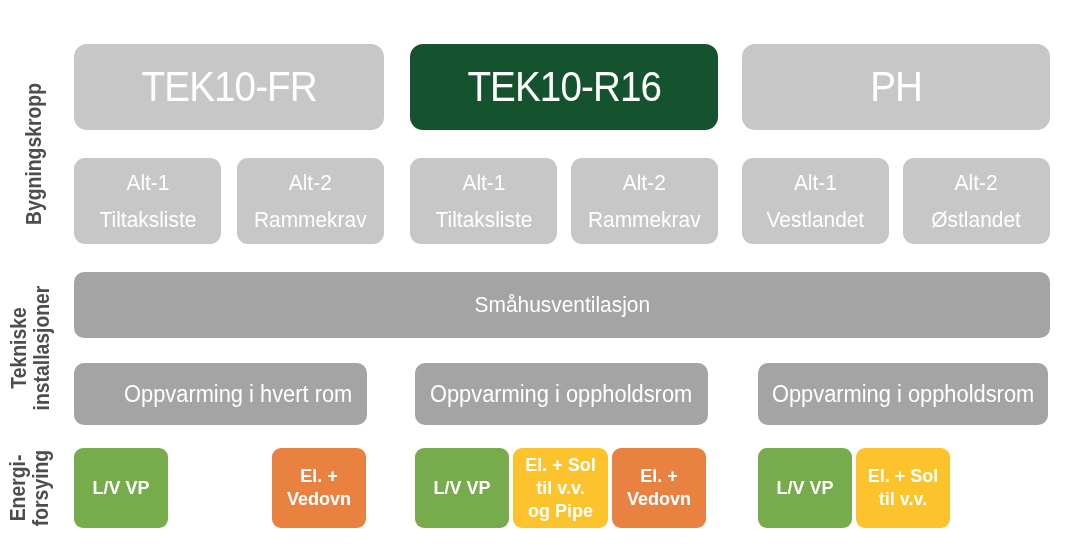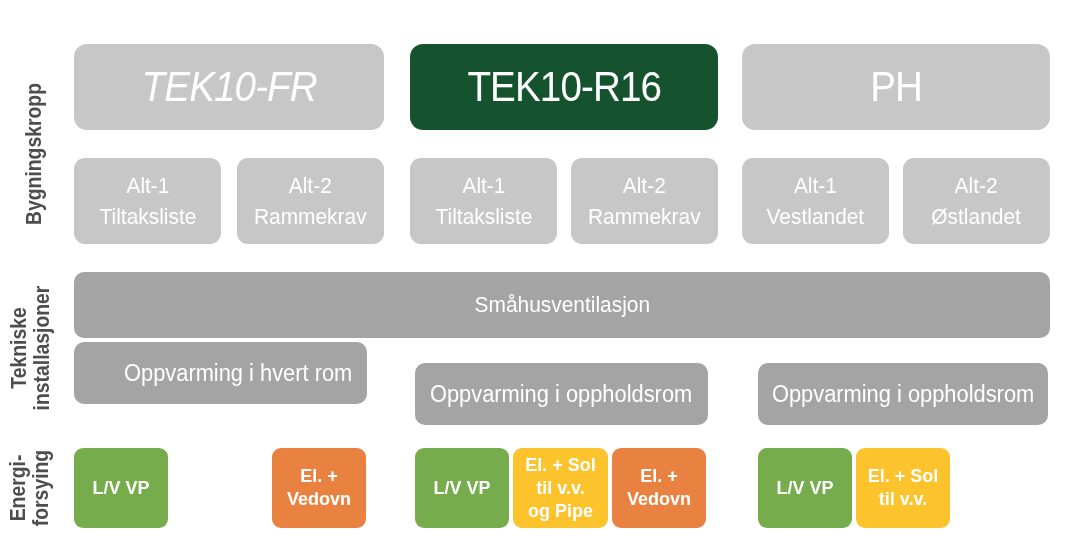--- a/index.html
+++ b/index.html
@@ -22,35 +22,35 @@
     box-sizing: border-box;
   }
   .box > span { display: block; }
   
   .header-box { border-radius: 13px; font-size: 42px; }
   .header-box > span { transform: scaleX(0.92); letter-spacing: -1px; }
   .h1 { left: 74px;  top: 44px; width: 310px; height: 86px; }
   .h2 { left: 410px; top: 44px; width: 308px; height: 86px; }
   .h3 { left: 742px; top: 44px; width: 308px; height: 86px; }
   
-  .alt-box { border-radius: 11px; font-size: 22px; line-height: 31px; }
+  .alt-box { border-radius: 11px; font-size: 22px; line-height: 37px; }
   .alt-box > span { transform: scaleX(0.95); }
   .a11 { left: 74px;  top: 158px; width: 147px; height: 86px; }
   .a12 { left: 237px; top: 158px; width: 147px; height: 86px; }
   .a21 { left: 410px; top: 158px; width: 147px; height: 86px; }
   .a22 { left: 571px; top: 158px; width: 147px; height: 86px; }
   .a31 { left: 742px; top: 158px; width: 147px; height: 86px; }
   .a32 { left: 903px; top: 158px; width: 147px; height: 86px; }
   
   .vent-box { left: 74px; top: 272px; width: 976px; height: 66px; border-radius: 10px; font-size: 22px; }
   .vent-box > span { transform: scaleX(0.95); }
   
   .heat-box { border-radius: 10px; font-size: 23px; }
   .heat-box > span { transform: scaleX(0.95); }
-  .heat1 { left: 74px;  top: 342px; width: 293px; height: 62px; padding-left: 36px; }
+  .heat1 { left: 74px;  top: 363px; width: 293px; height: 62px; padding-left: 36px; }
   .heat2 { left: 415px; top: 363px; width: 293px; height: 62px; }
   .heat3 { left: 758px; top: 363px; width: 290px; height: 62px; }
   
   .energy-box { border-radius: 9px; font-size: 18px; font-weight: bold; line-height: 23px; }
   .e1 { left: 74px;  top: 448px; width: 94px; height: 80px; }
   .e2 { left: 272px; top: 448px; width: 94px; height: 80px; }
   .e3 { left: 415px; top: 448px; width: 94px; height: 80px; }
   .e4 { left: 513px; top: 448px; width: 95px; height: 80px; }
   .e5 { left: 612px; top: 448px; width: 94px; height: 80px; }
   .e6 { left: 758px; top: 448px; width: 94px; height: 80px; }
@@ -75,21 +75,21 @@
 <body>
 
 <div class="canvas">
 
   <div class="rail rail-byg">Bygningskropp</div>
   <div class="rail rail-tek">Tekniske
 installasjoner</div>
   <div class="rail rail-ene">Energi-
 forsying</div>
 
-  <div class="box header-box h1" style="background-color: rgb(199, 199, 199); font-style: italic;"><span>TEK10-FR</span></div>
+  <div class="box header-box h1" style="background-color: rgb(199, 199, 199);"><span>TEK10-FR</span></div>
   <div class="box header-box h2" style="background-color: #14532d;"><span>TEK10-R16</span></div>
   <div class="box header-box h3" style="background-color: rgb(199, 199, 199);"><span>PH</span></div>
 
   <div class="box alt-box a11" style="background-color: rgb(199, 199, 199);"><span>Alt-1
 Tiltaksliste</span></div>
   <div class="box alt-box a12" style="background-color: rgb(199, 199, 199);"><span>Alt-2
 Rammekrav</span></div>
   <div class="box alt-box a21" style="background-color: rgb(199, 199, 199);"><span>Alt-1
 Tiltaksliste</span></div>
   <div class="box alt-box a22" style="background-color: rgb(199, 199, 199);"><span>Alt-2

